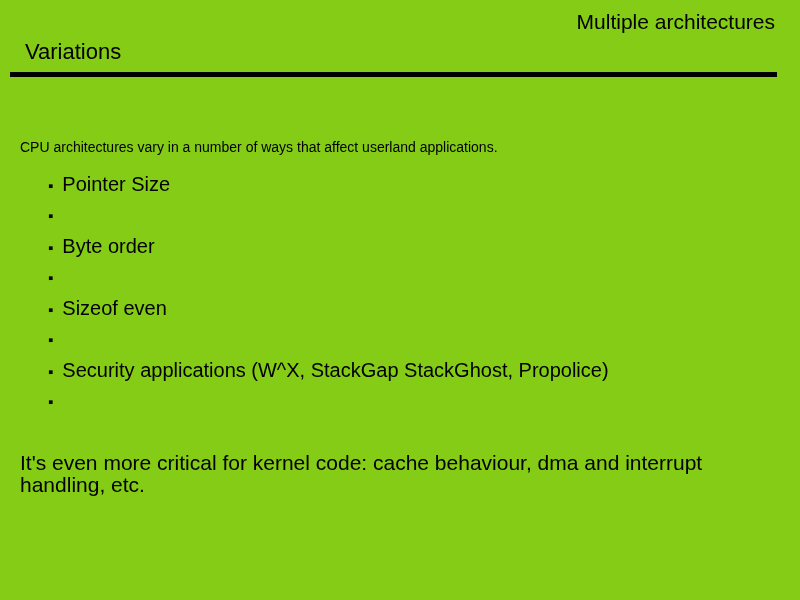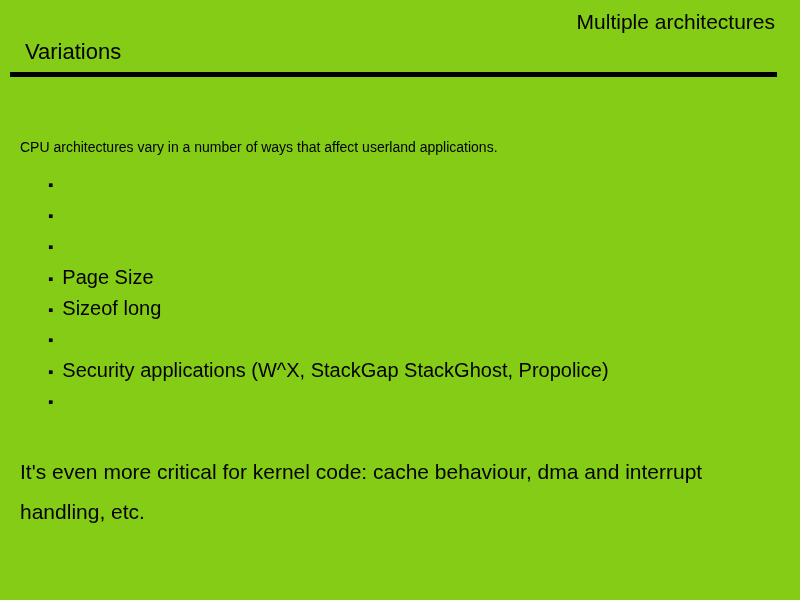--- a/index.html
+++ b/index.html
@@ -68,53 +68,54 @@
     font-size: 15px;
     margin-right: 9px;
     flex: 0 0 auto;
   }
   .outro {
     position: absolute;
     top: 452px;
     left: 20px;
     width: 748px;
     font-size: 21px;
-    line-height: 40px;
+    line-height: 22px;
   }
 </style>
 </head>
 <body>
 
 <div class="slide">
 
   <div class="header-right">Multiple architectures</div>
 
   <div class="slide-title">Variations</div>
 
   <div class="title-rule"></div>
 
   <div class="intro">CPU architectures vary in a number of ways that affect userland applications.</div>
 
   <ul class="bullet-list">
       <li class="bullet-item">
       <span class="bullet-square">▪</span>
+      <span>Pointer Size</span>
     </li>
       <li class="bullet-item">
       <span class="bullet-square">▪</span>
     </li>
       <li class="bullet-item">
       <span class="bullet-square">▪</span>
+      <span>Byte order</span>
     </li>
       <li class="bullet-item">
       <span class="bullet-square">▪</span>
-      <span>Page Size</span>
     </li>
       <li class="bullet-item">
       <span class="bullet-square">▪</span>
-      <span>Sizeof long</span>
+      <span>Sizeof even</span>
     </li>
       <li class="bullet-item">
       <span class="bullet-square">▪</span>
     </li>
       <li class="bullet-item">
       <span class="bullet-square">▪</span>
       <span>Security applications (W^X, StackGap StackGhost, Propolice)</span>
     </li>
       <li class="bullet-item">
       <span class="bullet-square">▪</span>

